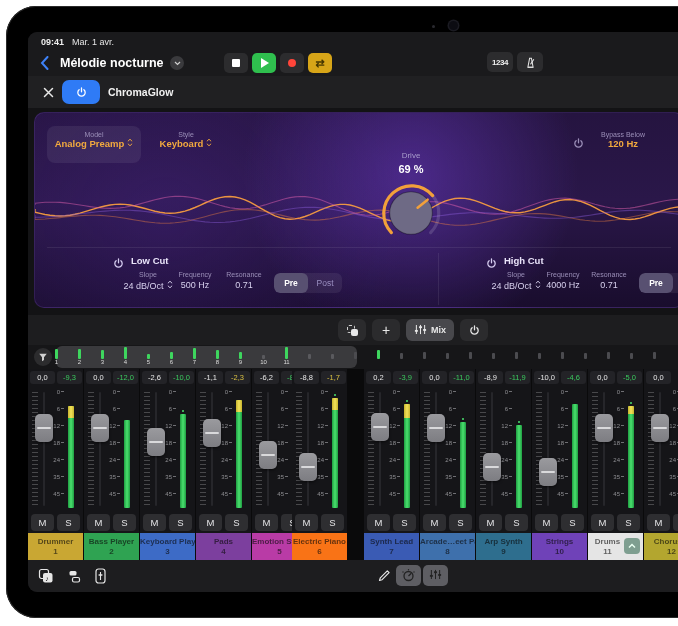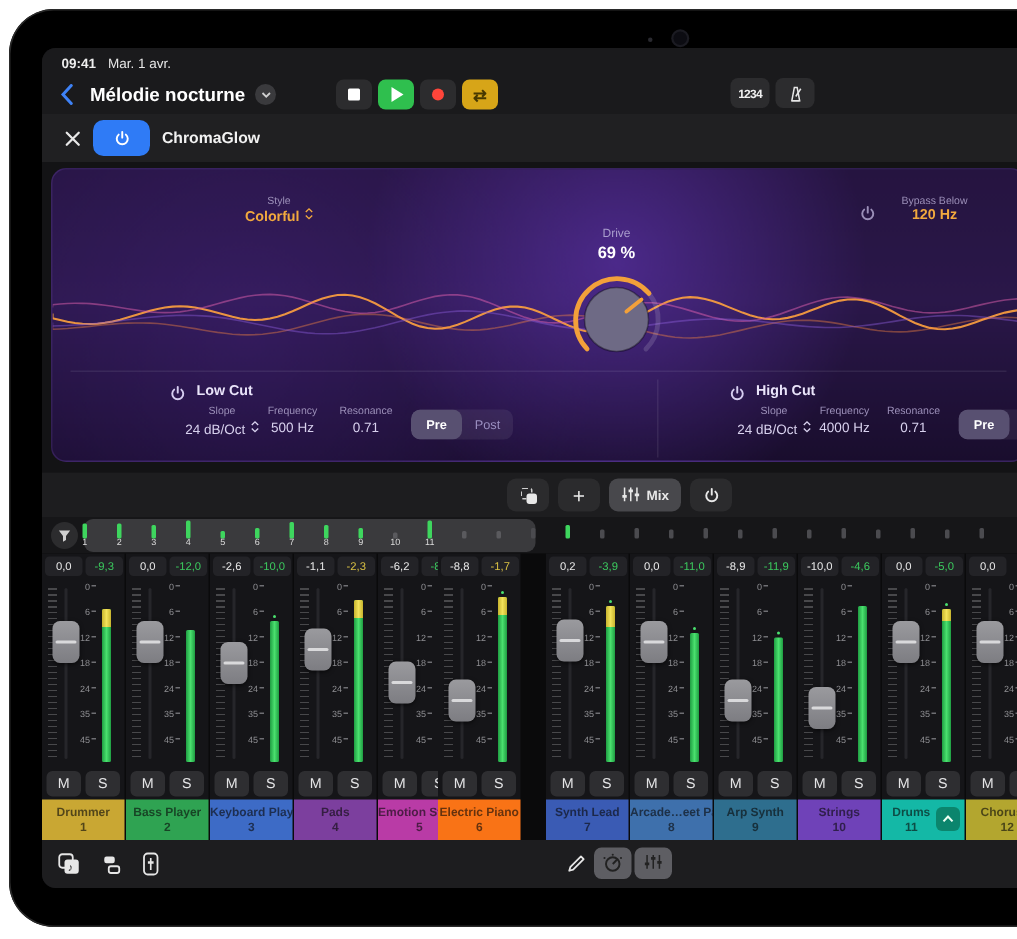--- a/index.html
+++ b/index.html
@@ -215,24 +215,33 @@
 
       <div class="plugin-area">
         <div class="panel">
           <svg class="waves" width="650" height="196" viewBox="0 0 650 196">
               <path d="M0 96 L0 99.2 L5 100.4 L10 101.5 L15 102.3 L20 102.8 L25 103.0 L30 102.8 L35 102.2 L40 101.3 L45 100.1 L50 98.7 L55 97.2 L60 95.7 L65 94.2 L70 93.0 L75 92.0 L80 91.4 L85 91.2 L90 91.4 L95 92.0 L100 93.0 L105 94.2 L110 95.5 L115 96.9 L120 98.2 L125 99.3 L130 100.0 L135 100.3 L140 100.1 L145 99.3 L150 98.1 L155 96.5 L160 94.5 L165 92.3 L170 90.0 L175 87.9 L180 86.0 L185 84.6 L190 83.7 L195 83.5 L200 84.0 L205 85.1 L210 86.9 L215 89.2 L220 91.9 L225 94.8 L230 97.7 L235 100.4 L240 102.8 L245 104.6 L250 105.7 L255 106.2 L260 105.9 L265 105.0 L270 103.5 L275 101.6 L280 99.4 L285 97.2 L290 95.1 L295 93.3 L300 92.1 L305 91.4 L310 91.4 L315 92.0 L320 93.3 L325 95.2 L330 97.4 L335 99.8 L340 102.2 L345 104.4 L350 106.3 L355 107.6 L360 108.3 L365 108.3 L370 107.6 L375 106.1 L380 104.1 L385 101.6 L390 98.8 L395 95.8 L400 93.0 L405 90.4 L410 88.2 L415 86.6 L420 85.5 L425 85.1 L430 85.4 L435 86.3 L440 87.6 L445 89.4 L450 91.4 L455 93.4 L460 95.4 L465 97.2 L470 98.5 L475 99.5 L480 99.8 L485 99.7 L490 98.9 L495 97.7 L500 96.1 L505 94.2 L510 92.3 L515 90.4 L520 88.7 L525 87.4 L530 86.7 L535 86.5 L540 87.1 L545 88.2 L550 90.0 L555 92.2 L560 94.7 L565 97.4 L570 99.9 L575 102.3 L580 104.2 L585 105.6 L590 106.3 L595 106.5 L600 106.0 L605 105.1 L610 103.7 L615 102.0 L620 100.2 L625 98.5 L630 96.8 L635 95.4 L640 94.4 L645 93.6 L650 93.3" fill="none" stroke="#ffa23e" stroke-opacity="0.9" stroke-width="1.4"></path>
               <path d="M0 104 L0 106.5 L5 106.3 L10 106.0 L15 105.5 L20 105.1 L25 104.6 L30 104.0 L35 103.5 L40 103.1 L45 102.7 L50 102.4 L55 102.3 L60 102.3 L65 102.4 L70 102.7 L75 103.2 L80 103.8 L85 104.5 L90 105.3 L95 106.1 L100 107.0 L105 107.8 L110 108.6 L115 109.2 L120 109.8 L125 110.1 L130 110.2 L135 110.1 L140 109.8 L145 109.2 L150 108.5 L155 107.5 L160 106.3 L165 105.0 L170 103.7 L175 102.3 L180 101.0 L185 99.7 L190 98.6 L195 97.7 L200 97.0 L205 96.6 L210 96.5 L215 96.6 L220 97.0 L225 97.6 L230 98.5 L235 99.5 L240 100.7 L245 101.9 L250 103.1 L255 104.2 L260 105.2 L265 106.0 L270 106.6 L275 107.0 L280 107.1 L285 106.9 L290 106.4 L295 105.7 L300 104.8 L305 103.8 L310 102.6 L315 101.4 L320 100.3 L325 99.3 L330 98.4 L335 97.7 L340 97.3 L345 97.1 L350 97.3 L355 97.7 L360 98.4 L365 99.4 L370 100.5 L375 101.9 L380 103.4 L385 104.9 L390 106.4 L395 107.8 L400 109.1 L405 110.2 L410 111.1 L415 111.8 L420 112.2 L425 112.3 L430 112.1 L435 111.7 L440 111.1 L445 110.3 L450 109.2 L455 108.1 L460 106.9 L465 105.7 L470 104.6 L475 103.5 L480 102.5 L485 101.7 L490 101.0 L495 100.7 L500 100.5 L505 100.6 L510 100.9 L515 101.4 L520 102.1 L525 102.9 L530 103.8 L535 104.8 L540 105.7 L545 106.6 L550 107.3 L555 107.8 L560 108.1 L565 108.2 L570 108.1 L575 107.6 L580 107.0 L585 106.2 L590 105.3 L595 104.2 L600 103.2 L605 102.2 L610 101.2 L615 100.3 L620 99.6 L625 99.1 L630 98.8 L635 98.6 L640 98.7 L645 98.9 L650 99.2" fill="none" stroke="#ff8a3e" stroke-opacity="0.4" stroke-width="1.1"></path>
               <path d="M0 92 L0 90.2 L5 89.7 L10 89.3 L15 89.2 L20 89.2 L25 89.4 L30 89.9 L35 90.5 L40 91.2 L45 92.0 L50 92.8 L55 93.6 L60 94.3 L65 94.9 L70 95.3 L75 95.4 L80 95.3 L85 94.9 L90 94.2 L95 93.3 L100 92.2 L105 90.9 L110 89.5 L115 88.1 L120 86.8 L125 85.6 L130 84.5 L135 83.8 L140 83.4 L145 83.3 L150 83.6 L155 84.2 L160 85.1 L165 86.3 L170 87.8 L175 89.3 L180 90.8 L185 92.3 L190 93.6 L195 94.7 L200 95.4 L205 95.8 L210 95.7 L215 95.3 L220 94.5 L225 93.3 L230 91.9 L235 90.3 L240 88.7 L245 87.2 L250 85.8 L255 84.6 L260 83.9 L265 83.5 L270 83.6 L275 84.2 L280 85.2 L285 86.6 L290 88.4 L295 90.4 L300 92.5 L305 94.7 L310 96.7 L315 98.6 L320 100.1 L325 101.3 L330 102.0 L335 102.2 L340 102.0 L345 101.3 L350 100.2 L355 98.8 L360 97.2 L365 95.5 L370 93.8 L375 92.3 L380 90.9 L385 89.8 L390 89.1 L395 88.8 L400 88.8 L405 89.3 L410 90.1 L415 91.3 L420 92.6 L425 94.1 L430 95.6 L435 97.1 L440 98.5 L445 99.6 L450 100.5 L455 101.0 L460 101.1 L465 100.9 L470 100.2 L475 99.2 L480 97.9 L485 96.4 L490 94.6 L495 92.8 L500 91.0 L505 89.3 L510 87.8 L515 86.6 L520 85.7 L525 85.2 L530 85.1 L535 85.5 L540 86.2 L545 87.2 L550 88.4 L555 89.8 L560 91.3 L565 92.6 L570 93.8 L575 94.7 L580 95.3 L585 95.6 L590 95.5 L595 95.1 L600 94.4 L605 93.4 L610 92.3 L615 91.1 L620 89.9 L625 88.8 L630 87.8 L635 87.0 L640 86.5 L645 86.1 L650 86.1" fill="none" stroke="#e05fae" stroke-opacity="0.5" stroke-width="1.1"></path>
               <path d="M0 102 L0 104.3 L5 104.2 L10 104.0 L15 103.7 L20 103.4 L25 103.0 L30 102.5 L35 102.0 L40 101.4 L45 100.8 L50 100.2 L55 99.6 L60 99.0 L65 98.5 L70 98.1 L75 97.7 L80 97.4 L85 97.2 L90 97.2 L95 97.3 L100 97.6 L105 97.9 L110 98.5 L115 99.1 L120 99.9 L125 100.8 L130 101.8 L135 102.8 L140 103.8 L145 104.8 L150 105.8 L155 106.8 L160 107.6 L165 108.3 L170 108.9 L175 109.3 L180 109.5 L185 109.5 L190 109.3 L195 108.9 L200 108.3 L205 107.5 L210 106.5 L215 105.5 L220 104.3 L225 103.0 L230 101.7 L235 100.4 L240 99.2 L245 98.0 L250 96.9 L255 96.0 L260 95.3 L265 94.8 L270 94.4 L275 94.3 L280 94.4 L285 94.8 L290 95.3 L295 96.0 L300 96.8 L305 97.8 L310 98.8 L315 99.9 L320 101.0 L325 102.1 L330 103.1 L335 104.1 L340 104.9 L345 105.6 L350 106.1 L355 106.5 L360 106.7 L365 106.7 L370 106.6 L375 106.3 L380 105.9 L385 105.3 L390 104.7 L395 104.1 L400 103.4 L405 102.7 L410 102.1 L415 101.4 L420 100.9 L425 100.4 L430 100.1 L435 99.8 L440 99.7 L445 99.7 L450 99.8 L455 100.0 L460 100.3 L465 100.7 L470 101.1 L475 101.7 L480 102.2 L485 102.8 L490 103.4 L495 103.9 L500 104.4 L505 104.8 L510 105.1 L515 105.3 L520 105.3 L525 105.3 L530 105.0 L535 104.7 L540 104.2 L545 103.6 L550 102.9 L555 102.2 L560 101.4 L565 100.6 L570 99.8 L575 99.1 L580 98.5 L585 98.0 L590 97.6 L595 97.4 L600 97.3 L605 97.3 L610 97.5 L615 97.9 L620 98.3 L625 98.8 L630 99.4 L635 100.1 L640 100.7 L645 101.4 L650 102.1" fill="none" stroke="#8a5ad6" stroke-opacity="0.45" stroke-width="1.1"></path>
             </svg>
 
+          <div class="model-box">
+            <div class="p-label">Model</div>
+            <div class="p-value">
+                <span>Analog Preamp</span>
+                <span class="stepper-glyph"><svg width="6" height="9" viewBox="0 0 7 10">
+                    <path d="M1 3.6L3.5 1.2 6 3.6M1 6.4L3.5 8.8 6 6.4" stroke="currentColor" stroke-width="1.1" fill="none"></path>
+                  </svg></span>
+              </div>
+          </div>
           <div class="style-box">
             <div class="p-label">Style</div>
             <div class="p-value">
-                <span>Colorful</span>
+                <span>Keyboard</span>
                 <span class="stepper-glyph"><svg width="6" height="9" viewBox="0 0 7 10">
                     <path d="M1 3.6L3.5 1.2 6 3.6M1 6.4L3.5 8.8 6 6.4" stroke="currentColor" stroke-width="1.1" fill="none"></path>
                   </svg></span>
               </div>
           </div>
 
           <div class="byp-power power-glyph"><svg width="11" height="11" viewBox="0 0 12 12">
                 <path d="M6 1v4.2" stroke="currentColor" stroke-width="1.4" stroke-linecap="round" fill="none"></path>
                 <path d="M3.4 3a4 4 0 1 0 5.2 0" stroke="currentColor" stroke-width="1.4" stroke-linecap="round" fill="none"></path>
               </svg></div>
@@ -728,21 +737,21 @@
               </div>
               <div class="peak-dot" style="top:12px"></div>
               <div class="handle" style="top:24px">
                 <div class="hline"></div>
               </div>
             </div>
             <div class="ms">
               <button class="m">M</button>
               <button class="s">S</button>
             </div>
-            <div class="foot" style="background:#14b8a6">
+            <div class="foot" style="background:#e5e5e5">
               <div class="fname" style="padding-right:16px">Drums</div>
               <div class="fnum" style="padding-right:16px">11</div>
               <button class="chev-up">
                 <svg width="8" height="6" viewBox="0 0 8 6">
                   <path d="M1 4.6L4 1.4l3 3.2" stroke="#eafff2" stroke-width="1.4" fill="none"></path>
                 </svg>
               </button>
             </div>
           </div>
           <div class="strip" style="left: 616px;">

